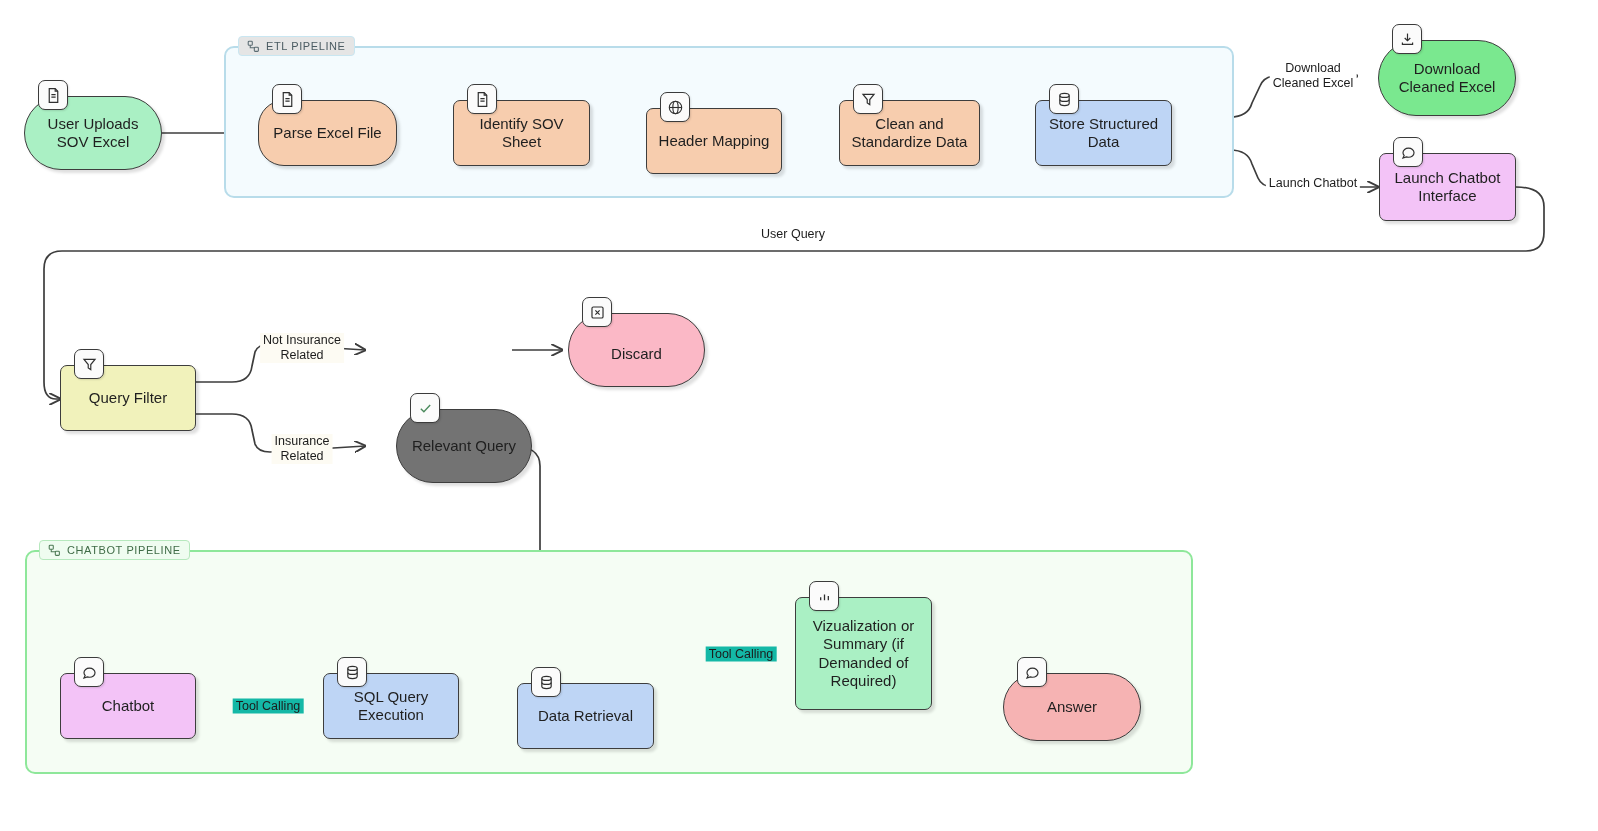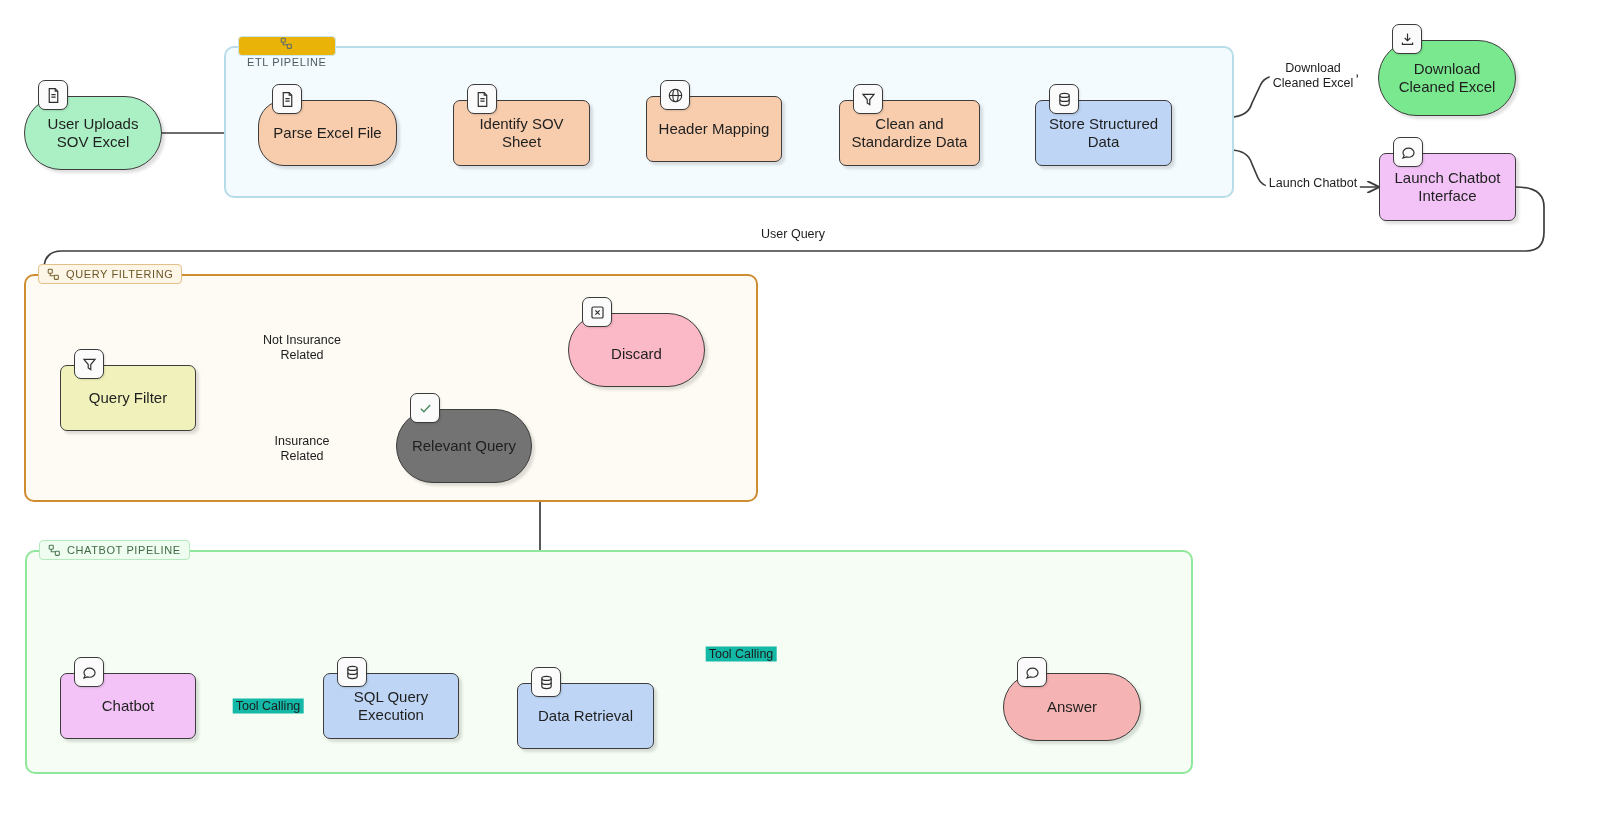--- a/index.html
+++ b/index.html
@@ -129,44 +129,32 @@
 
       <path d="M932,653 Q956,653 960,666 L966,680 Q970,690 982,692 L1000,696"></path>
     </g>
 
     <g fill="none" stroke="#3d3d3d" stroke-width="1.7">
       <path d="M1188,662 L1188,662"></path>
     </g>
   </svg>
 
   <div class="subgraph" style="left:224px; top:46px; width:1010px; height:152px; border-color:#b8dcea; background:#f4fbfe;">
-    <div class="sg-label" style="background:#eab308; border-color:#c9e6f1; color:#4a5b62;flex-direction:column;">
+    <div class="sg-label" style="background:#e5e5e5; border-color:#c9e6f1; color:#4a5b62;">
       <span class="sgicon">
         <svg viewBox="0 0 16 16" fill="none" stroke="#5a6b72" stroke-width="1.3">
           <rect x="1.5" y="1.5" width="5" height="5" rx="1"></rect>
           <rect x="9" y="9" width="5" height="5" rx="1"></rect>
           <path d="M4 6.5 v3 h5"></path>
         </svg>
       </span>
       <span>ETL PIPELINE</span>
     </div>
   </div>
 
-  <div class="subgraph" style="left:24px; top:274px; width:734px; height:228px; border-color:#cf8d32; background:#fdfbf3;">
-    <div class="sg-label" style="background:#fdf6e7; border-color:#e3c089; color:#6b5426;">
-      <span class="sgicon">
-        <svg viewBox="0 0 16 16" fill="none" stroke="#7a6230" stroke-width="1.3">
-          <rect x="1.5" y="1.5" width="5" height="5" rx="1"></rect>
-          <rect x="9" y="9" width="5" height="5" rx="1"></rect>
-          <path d="M4 6.5 v3 h5"></path>
-        </svg>
-      </span>
-      <span>QUERY FILTERING</span>
-    </div>
-  </div>
 
   <div class="subgraph" style="left:25px; top:550px; width:1168px; height:224px; border-color:#8ee79a; background:#f5fdf4;">
     <div class="sg-label" style="background:#effcf0; border-color:#b6e8bd; color:#3f6b46;">
       <span class="sgicon">
         <svg viewBox="0 0 16 16" fill="none" stroke="#4d7a55" stroke-width="1.3">
           <rect x="1.5" y="1.5" width="5" height="5" rx="1"></rect>
           <rect x="9" y="9" width="5" height="5" rx="1"></rect>
           <path d="M4 6.5 v3 h5"></path>
         </svg>
       </span>
@@ -202,21 +190,21 @@
       <svg viewBox="0 0 20 20" fill="none" stroke="#2f2f2f" stroke-width="1.4">
         <path d="M5 2h7l3 3v13H5z"></path>
           <path d="M12 2v3h3"></path>
           <path d="M7.5 9h5M7.5 12h5"></path>
       </svg>
     </span>
     <span class="lbl" style="white-space: pre-line;">Identify SOV
 Sheet</span>
   </div>
 
-  <div class="node rect" style="left:646px; top:96px; width:136px; height:66px; background:#f7cdae;">
+  <div class="node rect" style="left:646px; top:108px; width:136px; height:66px; background:#f7cdae;">
     <span class="badge">
       <svg viewBox="0 0 20 20" fill="none" stroke="#2f2f2f" stroke-width="1.3">
         <circle cx="10" cy="10" r="7.3"></circle>
           <ellipse cx="10" cy="10" rx="3.1" ry="7.3"></ellipse>
           <path d="M2.7 10h14.6"></path>
       </svg>
     </span>
     <span class="lbl" style="white-space: pre-line;">Header Mapping</span>
   </div>
 
@@ -318,20 +306,31 @@
     <span class="badge">
       <svg viewBox="0 0 20 20" fill="none" stroke="#2f2f2f" stroke-width="1.4">
         <ellipse cx="10" cy="5.2" rx="5.5" ry="2.3"></ellipse>
         <path d="M4.5 5.2v9.6c0 1.3 2.5 2.3 5.5 2.3s5.5-1 5.5-2.3V5.2"></path>
         <path d="M4.5 10c0 1.3 2.5 2.3 5.5 2.3s5.5-1 5.5-2.3"></path>
       </svg>
     </span>
     <span class="lbl" style="white-space: pre-line;">Data Retrieval</span>
   </div>
 
+  <div class="node rect" style="left:795px; top:597px; width:137px; height:113px; background:#aaf0c4;">
+    <span class="badge">
+      <svg viewBox="0 0 20 20" fill="none" stroke="#2f2f2f" stroke-width="1.5">
+        <path d="M5.5 14.5v-3.5M10 14.5v-7M14.5 14.5v-5"></path>
+      </svg>
+    </span>
+    <span class="lbl" style="white-space: pre-line;">Vizualization or
+Summary (if
+Demanded of
+Required)</span>
+  </div>
 
   <div class="node stadium" style="left:1003px; top:673px; width:138px; height:68px; background:#f6b3b3;">
     <span class="badge">
       <svg viewBox="0 0 20 20" fill="none" stroke="#2f2f2f" stroke-width="1.4">
         <path d="M16.5 10.2c0 3-2.9 5.4-6.5 5.4-.9 0-1.8-.15-2.6-.43L3.5 16.5l1.4-3.1A5.1 5.1 0 013.5 10.2c0-3 2.9-5.4 6.5-5.4s6.5 2.4 6.5 5.4z"></path>
       </svg>
     </span>
     <span class="lbl" style="white-space: pre-line;">Answer</span>
   </div>
 

